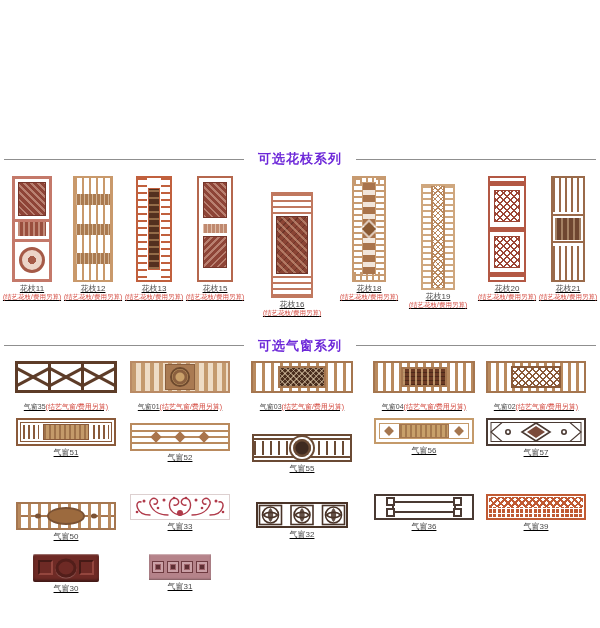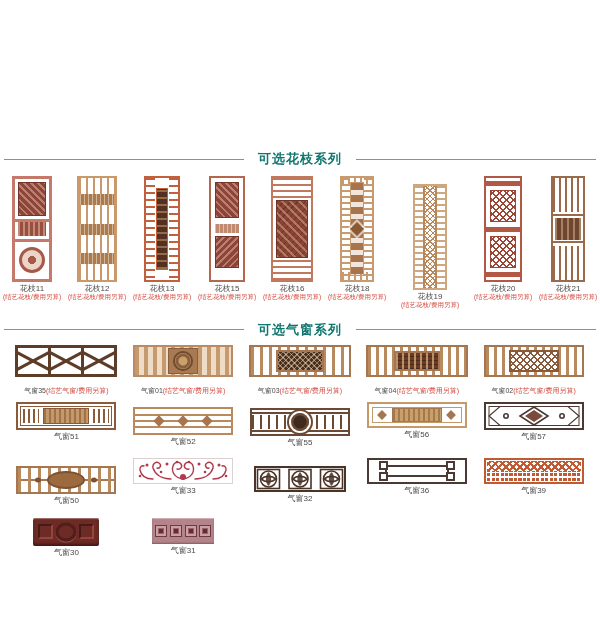--- a/index.html
+++ b/index.html
@@ -4,31 +4,31 @@
 <style>
   html,body { margin:0; padding:0; background:#fff; }
   .page {
     position:relative; width:600px; height:628px; background:#ffffff;
     font-family:"Liberation Sans", sans-serif; overflow:hidden;
     box-sizing:border-box; padding-top:150px;
   }
   
   .sec-head { display:flex; align-items:center; gap:14px; padding:0 4px; height:18px; }
   .sec-line { flex:1; height:1px; background:#8f8f8f; }
-  .sec-title { margin:0; font-size:13px; font-weight:bold; color:#0f766e; letter-spacing:1px; }
+  .sec-title { margin:0; font-size:13px; font-weight:bold; color:#6d28d9; letter-spacing:1px; }
 
   
   .art { position:relative; background:#fff; box-sizing:border-box; flex-shrink:0; }
   .art::before, .art::after { content:""; position:absolute; box-sizing:border-box; }
 
   
   .f-row { display:flex; justify-content:space-between; padding:0 6px; margin-top:8px; }
   .f-item { display:flex; flex-direction:column; align-items:center; width:52px; }
   .fart { height:106px; }
-  .cap { margin-top:2px; text-align:center; line-height:1.15; white-space:nowrap; }
+  .cap { margin-top:2px; text-align:center; line-height:1.15; white-space:nowrap;text-decoration:underline; }
   .lb { font-size:8px; color:#4a4a4a; display:block; }
   .nt { font-size:6.5px; color:#d4493f; display:block; }
   .cap-inline .lb, .cap-inline .nt { display:inline; font-size:7px; }
 
   .hz11 { width:40px; border:3px solid #c4796a;
     background-image:linear-gradient(#c4796a,#c4796a),linear-gradient(#c4796a,#c4796a);
     background-size:100% 3px; background-position:0 40px,0 60px; background-repeat:no-repeat; }
   .hz11::before { left:3px; right:3px; top:3px; height:34px; background-color:#8e4437; border:1px solid #76352a;
     background-image:repeating-linear-gradient(45deg, rgba(255,228,208,.38) 0 2px, transparent 2px 5px); }
   .hz11 .mid { position:absolute; left:3px; right:3px; top:43px; height:14px; background-color:#9a4f3e;
@@ -271,21 +271,21 @@
     <figure class="f-item" style="margin:0">
       <div class="art fart hz15">
           <span class="mid"></span>
         </div>
       <figcaption class="cap">
         <span class="lb">花枝15</span>
         <span class="nt">(结艺花枝/费用另算)</span>
       </figcaption>
     </figure>
 
-    <figure class="f-item" style="margin:0">
+    <figure class="f-item" style="margin:16px">
       <div class="art fart hz16"></div>
       <figcaption class="cap">
         <span class="lb">花枝16</span>
         <span class="nt">(结艺花枝/费用另算)</span>
       </figcaption>
     </figure>
 
 
     <figure class="f-item" style="margin:0">
       <div class="art fart hz18"></div>
@@ -380,21 +380,21 @@
         <span class="dm d1"></span>
           <span class="dm d2"></span>
           <span class="dm d3"></span>
       </div>
       <figcaption class="cap">
         <span class="lb">气窗52</span>
       </figcaption>
     </figure>
 
 
-    <figure class="t-cell" style="margin:6px">
+    <figure class="t-cell" style="margin:16px">
       <div class="art qc55"></div>
       <figcaption class="cap">
         <span class="lb">气窗55</span>
       </figcaption>
     </figure>
 
     <figure class="t-cell" style="margin:0">
       <div class="art qc56">
         <span class="dm dl"></span>
           <span class="dm dr"></span>

